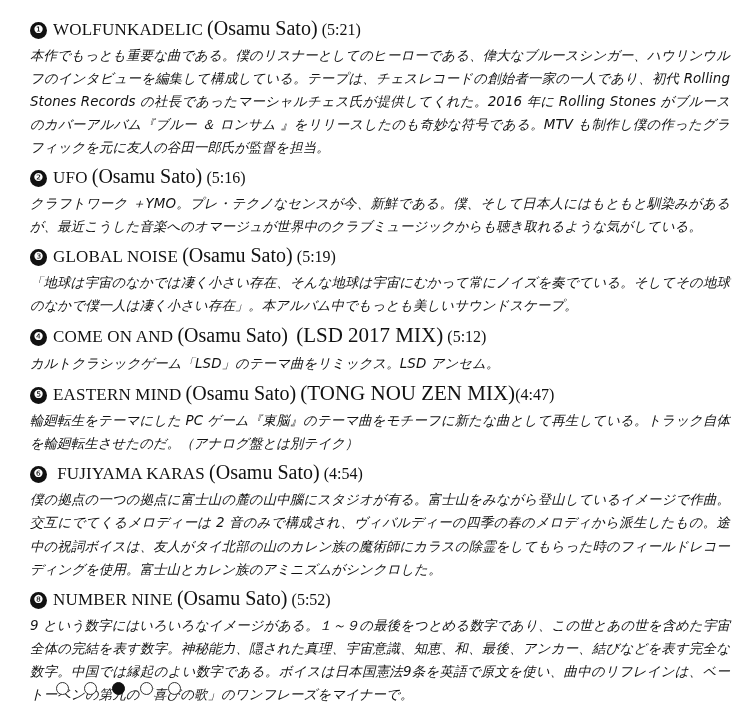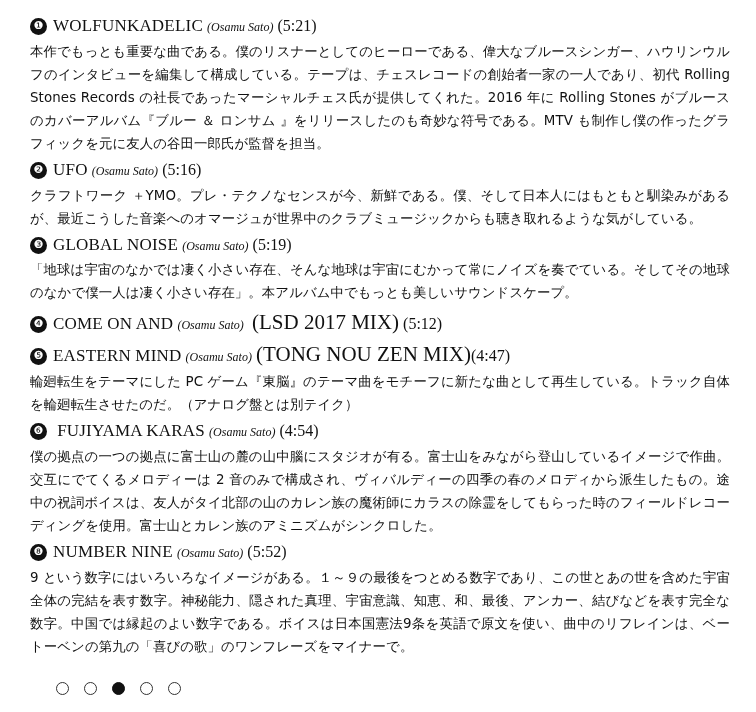--- a/index.html
+++ b/index.html
@@ -42,37 +42,37 @@
     font-size: 11px;
     text-align: center;
     vertical-align: 2px;
     margin-right: 6px;
   }
   .title {
     font-size: 17px;
     letter-spacing: 0.2px;
   }
   .artist {
-    font-size: 12px;
-    font-style: italic;
+    font-size: 20px;
   }
   .mix {
     font-size: 21px;
   }
   .dur {
     font-size: 16px;
   }
   .desc {
     font-family: "DejaVu Sans", sans-serif;
     font-size: 13.4px;
     line-height: 1.72;
     text-align: justify;
     text-justify: inter-ideograph;
     margin: 1px 0 3px 0;
     letter-spacing: 0.1px;
+    font-style: italic;
   }
   .dots {
     position: absolute;
     left: 56px;
     bottom: 17px;
     display: flex;
     gap: 15px;
     align-items: center;
   }
   .dot {
@@ -111,20 +111,21 @@
     <div class="track-head">
       <span class="num">❸</span><span class="title">GLOBAL NOISE</span> <span class="artist">(Osamu Sato)</span> <span class="dur">(5:19)</span>
     </div>
     <div class="desc">「地球は宇宙のなかでは凄く小さい存在、そんな地球は宇宙にむかって常にノイズを奏でている。そしてその地球のなかで僕一人は凄く小さい存在」。本アルバム中でもっとも美しいサウンドスケープ。</div>
   </div>
 
   <div class="track">
     <div class="track-head">
       <span class="num">❹</span><span class="title">COME ON AND</span> <span class="artist">(Osamu Sato)</span>&nbsp; <span class="mix">(LSD 2017 MIX)</span> <span class="dur">(5:12)</span>
     </div>
+    <div class="desc">カルトクラシックゲーム「LSD」のテーマ曲をリミックス。LSD アンセム。</div>
   </div>
 
   <div class="track">
     <div class="track-head">
       <span class="num">❺</span><span class="title">EASTERN MIND</span> <span class="artist">(Osamu Sato)</span> <span class="mix">(TONG NOU ZEN MIX)</span><span class="dur">(4:47)</span>
     </div>
     <div class="desc">輪廻転生をテーマにした PC ゲーム『東脳』のテーマ曲をモチーフに新たな曲として再生している。トラック自体を輪廻転生させたのだ。（アナログ盤とは別テイク）</div>
   </div>
 
   <div class="track">

